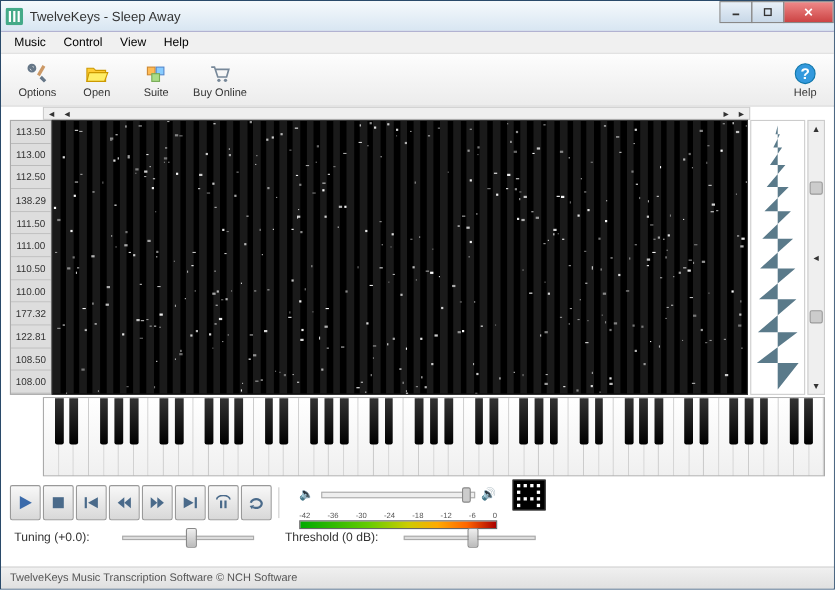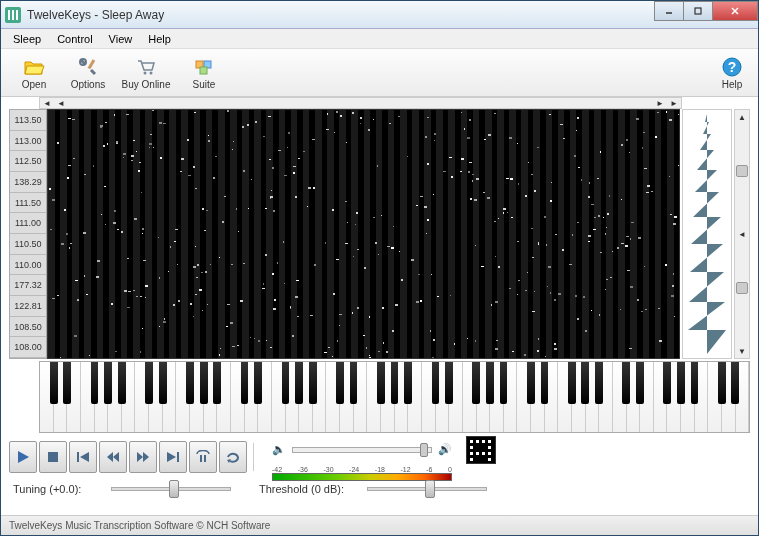--- a/index.html
+++ b/index.html
@@ -100,57 +100,57 @@
       <div class="win-btn win-close">
           <svg width="10" height="10">
             <line x1="2" y1="2" x2="8" y2="8" stroke="#fff" stroke-width="1.5"></line>
             <line x1="8" y1="2" x2="2" y2="8" stroke="#fff" stroke-width="1.5"></line>
           </svg>
         </div>
     </div>
   </div>
 
   <div class="menubar">
-    <span>Sleep</span>
+    <span>Music</span>
     <span>Control</span>
     <span>View</span>
     <span>Help</span>
   </div>
 
   <div class="toolbar">
-    <div class="tool-btn">
-      <span class="ticon"><svg viewBox="0 0 22 22">
-            <path d="M2 6 L8 6 L10 8 L19 8 L19 18 L2 18 Z" fill="#fc3" stroke="#c90"></path>
-            <path d="M4 10 L21 10 L18 18 L2 18 Z" fill="#fe6" stroke="#c90"></path>
-          </svg></span>
-      <span>Open</span>
-    </div>
     <div class="tool-btn">
       <span class="ticon"><svg viewBox="0 0 22 22">
             <path d="M4 4 L8 8 M14 14 L18 18" stroke="#678" stroke-width="3"></path>
             <circle cx="6" cy="6" r="3" fill="none" stroke="#678" stroke-width="2"></circle>
             <rect x="13" y="3" width="3" height="10" fill="#c96" transform="rotate(30 14 8)"></rect>
           </svg></span>
       <span>Options</span>
     </div>
+    <div class="tool-btn">
+      <span class="ticon"><svg viewBox="0 0 22 22">
+            <path d="M2 6 L8 6 L10 8 L19 8 L19 18 L2 18 Z" fill="#fc3" stroke="#c90"></path>
+            <path d="M4 10 L21 10 L18 18 L2 18 Z" fill="#fe6" stroke="#c90"></path>
+          </svg></span>
+      <span>Open</span>
+    </div>
+    <div class="tool-btn">
+      <span class="ticon"><svg viewBox="0 0 22 22">
+            <rect x="3" y="5" width="7" height="7" fill="#fb5" stroke="#c83"></rect>
+            <rect x="11" y="5" width="7" height="7" fill="#8cf" stroke="#58c"></rect>
+            <rect x="7" y="11" width="7" height="7" fill="#ad8" stroke="#7a5"></rect>
+          </svg></span>
+      <span>Suite</span>
+    </div>
     <div class="tool-btn" style="width:62px">
       <span class="ticon"><svg viewBox="0 0 22 22">
             <path d="M3 5 L6 5 L9 14 L17 14 L19 7 L7 7" fill="none" stroke="#789" stroke-width="1.5"></path>
             <circle cx="10" cy="17" r="1.5" fill="#789"></circle>
             <circle cx="16" cy="17" r="1.5" fill="#789"></circle>
           </svg></span>
       <span>Buy Online</span>
-    </div>
-    <div class="tool-btn">
-      <span class="ticon"><svg viewBox="0 0 22 22">
-            <rect x="3" y="5" width="7" height="7" fill="#fb5" stroke="#c83"></rect>
-            <rect x="11" y="5" width="7" height="7" fill="#8cf" stroke="#58c"></rect>
-            <rect x="7" y="11" width="7" height="7" fill="#ad8" stroke="#7a5"></rect>
-          </svg></span>
-      <span>Suite</span>
     </div>
     <div class="tool-spacer"></div>
     <div class="tool-btn help-btn">
       <span class="ticon"><svg viewBox="0 0 22 22">
             <circle cx="11" cy="11" r="9" fill="#39d" stroke="#17a"></circle>
             <text x="11" y="16" font-size="14" fill="#fff" text-anchor="middle" font-weight="bold">?</text>
           </svg></span>
       <span>Help</span>
     </div>
   </div>

